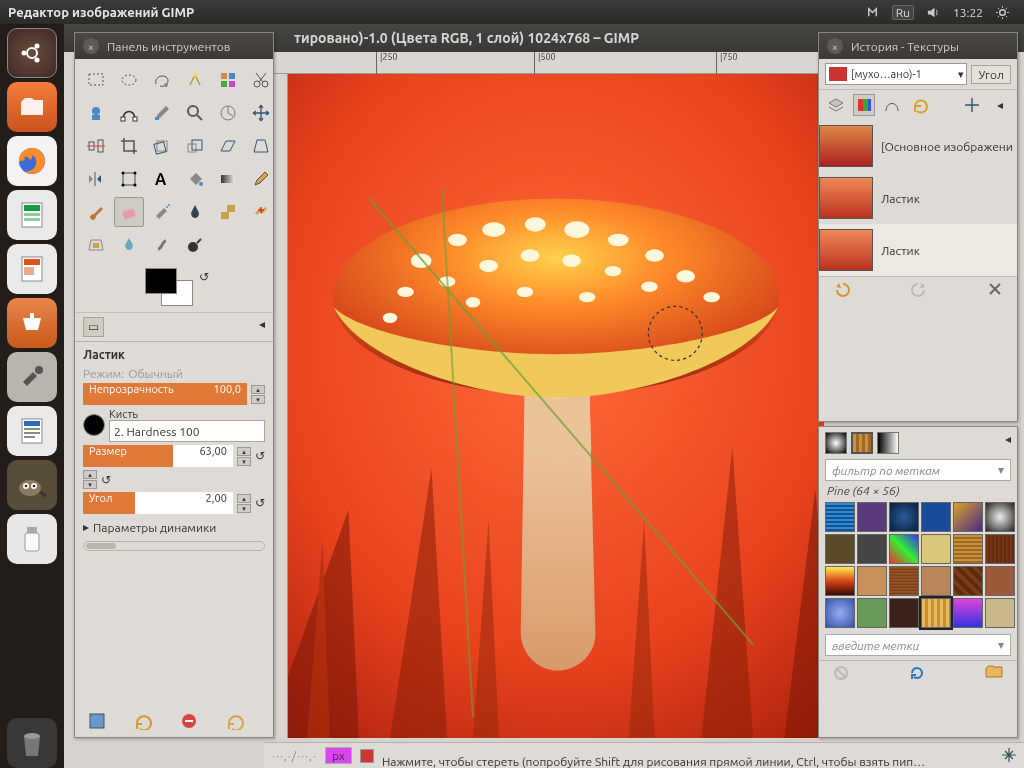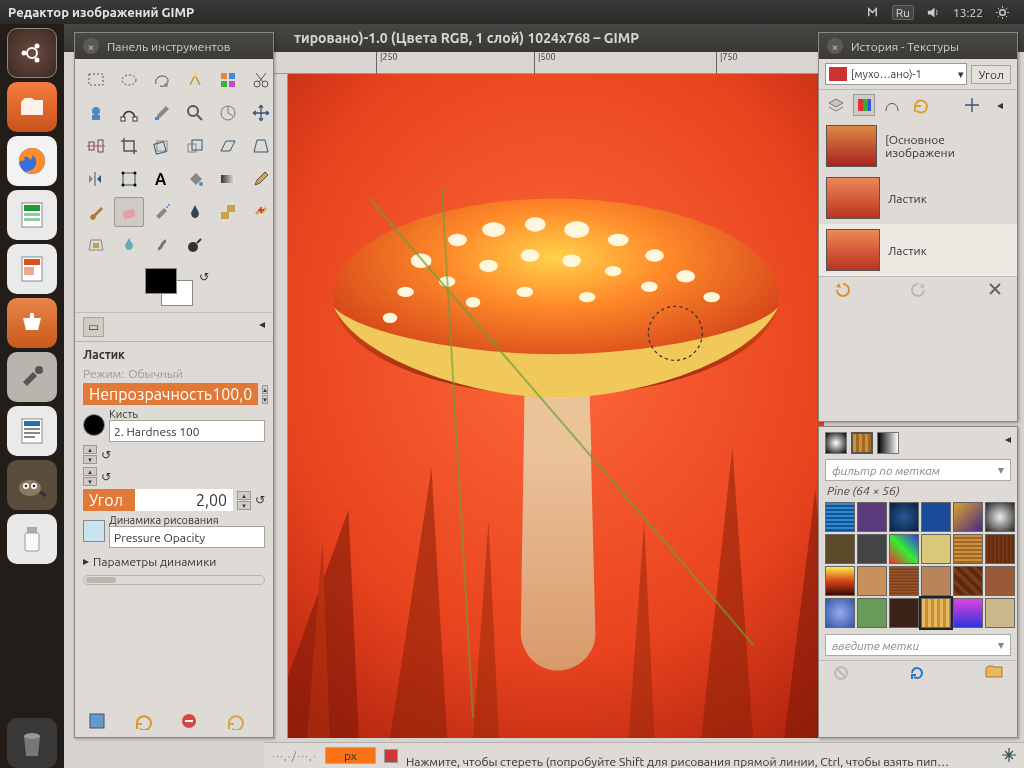--- a/index.html
+++ b/index.html
@@ -41,36 +41,36 @@
   #toolbox .tools { padding: 6px 6px 0 6px; display: grid; grid-template-columns: repeat(6, 30px); grid-auto-rows: 30px; gap: 3px; }
   .tool { width: 30px; height: 30px; display: flex; align-items: center; justify-content: center; border-radius: 2px; }
   .tool svg { width: 20px; height: 20px; }
   .tool.sel { background: #cfcbc4; border: 1px solid #9c9890; }
   #fgbg { position: relative; height: 44px; margin: 8px 0 0 70px; }
   #fg { position: absolute; width: 32px; height: 26px; background: #000; border: 1px solid #888; top: 0; left: 0; }
   #bg { position: absolute; width: 32px; height: 26px; background: #fff; border: 1px solid #888; top: 12px; left: 16px; }
 
   #tool-opts { border-top: 1px solid #b8b4ad; padding: 6px 8px; }
   .opt-row { display: flex; align-items: center; margin: 3px 0; gap: 4px; }
-  .orange-field { background: #e07838; color: #fff; height: 22px; display: flex; align-items: center; justify-content: space-between; padding: 0 6px; flex: 1; font-size: 16px; }
+  .orange-field { background: #e07838; color: #fff; height: 22px; display: flex; justify-content: space-between; padding: 0 6px; flex: 1; font-size: 11px; }
   .spin { width: 14px; display: flex; flex-direction: column; gap: 1px; }
   .spin div { height: 9px; background: #d0ccc5; border: 1px solid #999; font-size: 7px; text-align: center; line-height: 6px; }
   .txtin { flex: 1; background: #fff; border: 1px solid #a8a49c; height: 22px; padding: 0 4px; display: flex; align-items: center; }
   .expander { display: flex; align-items: center; gap: 4px; padding: 3px 0; }
   .chk { width: 13px; height: 13px; border: 1px solid #999; background: #fff; border-radius: 2px; }
 
   #history { top: 8px; right: 6px; width: 200px; height: 390px; }
   #history .tabs-row { display: flex; align-items: center; gap: 4px; padding: 4px 6px; border-bottom: 1px solid #bbb; }
   #history .imgsel { flex: 1; background: #fff; border: 1px solid #999; height: 22px; display: flex; align-items: center; padding: 0 3px; gap: 4px; font-size: 11px; }
   #history .imgsel .chip { width: 18px; height: 14px; background: #c33; }
   #history .auto { border: 1px solid #a8a49c; padding: 2px 6px; background: #e4e0d9; }
   .icon-row { display: flex; gap: 6px; padding: 4px 6px; align-items: center; }
   .icon-row .ic { width: 22px; height: 22px; display: flex; align-items: center; justify-content: center; }
   .hist-list { }
-  .hist-item { display: flex; align-items: center; gap: 8px; padding: 2px 7px; height: 52px; }
+  .hist-item { display: flex; align-items: center; gap: 8px; padding: 2px 0; height: 52px; }
   .hist-item.sel { background: #ece9e3; }
   .hist-thumb { width: 54px; height: 42px; border: 1px solid #555; }
   .hist-actions { display: flex; justify-content: space-between; padding: 4px 14px; border-top: 1px solid #bbb; }
 
   #patterns { top: 402px; right: 6px; width: 200px; bottom: 30px; }
   #patterns .grad-row { display: flex; gap: 4px; padding: 5px 6px; }
   .grad-sw { width: 22px; height: 22px; border: 1px solid #777; }
   #patterns .filter { margin: 0 6px; background: #fff; border: 1px solid #aaa; height: 22px; padding: 0 6px; color: #888; font-style: italic; display: flex; align-items: center; justify-content: space-between; }
   #patterns .pname { padding: 3px 8px; font-style: italic; color: #444; }
   .pat-grid { display: grid; grid-template-columns: repeat(6, 30px); grid-auto-rows: 30px; gap: 2px; padding: 2px 6px; }
@@ -256,21 +256,21 @@
           <ellipse cx="250" cy="210" rx="8" ry="5"></ellipse>
             <ellipse cx="310" cy="215" rx="8" ry="5"></ellipse>
         </g>
         <circle cx="395" cy="250" r="26" fill="none" stroke="#333" stroke-dasharray="3 3" stroke-width="1.2"></circle>
         <path d="M100 120 L470 550" stroke="#6aa038" stroke-width="2" opacity=".7"></path>
         <path d="M170 110 L200 620" stroke="#6aa038" stroke-width="2" opacity=".6"></path>
       </svg>
     </div>
     <div id="status-bar">
       <span style="color:#888;letter-spacing:1px;">···,·/···,·</span>
-      <span style="border:1px solid #b0ada6;padding:1px 18px;background:#f97316;">px</span>
+      <span style="border:1px solid #b0ada6;padding:1px 6px;background:#d946ef;">px</span>
       <div class="sq"></div>
       <span style="flex:1;overflow:hidden;white-space:nowrap;text-overflow:ellipsis;margin-top:12px;">Нажмите, чтобы стереть (попробуйте Shift для рисования прямой линии, Ctrl, чтобы взять пип…</span>
       <span><svg width="14" height="14">
             <path d="M7 0v14M0 7h14M3 3l8 8M11 3l-8 8" stroke="#355" stroke-width="1.2"></path>
           </svg></span>
     </div>
   </div>
 
   <div id="toolbox" class="palette">
     <div class="pal-head">
@@ -518,20 +518,24 @@
       <div class="opt-row">
         <div style="width:22px;height:22px;border:1px solid #888;border-radius:11px;background:#000;"></div>
         <div style="flex:1">
           <div style="font-size:11px;">Кисть</div>
           <div class="txtin">
               <span>2. Hardness 100</span>
             </div>
         </div>
       </div>
       <div class="opt-row">
+        <div class="orange-field" style="background:linear-gradient(to right,#e07838 60%,#fff 60%);color:#333;">
+          <span style="color:#fff">Размер</span>
+            <span>63,00</span>
+        </div>
         <div class="spin">
             <div>▴</div>
             <div>▾</div>
           </div>
         <span>↺</span>
       </div>
       <div class="opt-row">
         <div class="spin">
             <div>▴</div>
             <div>▾</div>
@@ -541,29 +545,20 @@
       <div class="opt-row">
         <div class="orange-field" style="background:linear-gradient(to right,#e07838 35%,#fff 35%);color:#333;">
           <span style="color:#fff">Угол</span>
             <span>2,00</span>
         </div>
         <div class="spin">
             <div>▴</div>
             <div>▾</div>
           </div>
         <span>↺</span>
-      </div>
-      <div class="opt-row">
-        <div style="width:22px;height:22px;border:1px solid #888;background:#c8e4f0;"></div>
-        <div style="flex:1">
-          <div style="font-size:11px;">Динамика рисования</div>
-          <div class="txtin">
-              <span>Pressure Opacity</span>
-            </div>
-        </div>
       </div>
       <div class="expander">
           <span>▸</span>
           <span>Параметры динамики</span>
         </div>
       <div style="height:10px;border:1px solid #b8b4ac;border-radius:5px;margin:4px 0;position:relative;">
           <div style="position:absolute;left:2px;top:1px;width:30px;height:6px;background:#bab6ae;border-radius:3px;"></div>
         </div>
     </div>
     <div class="btm-icons">

